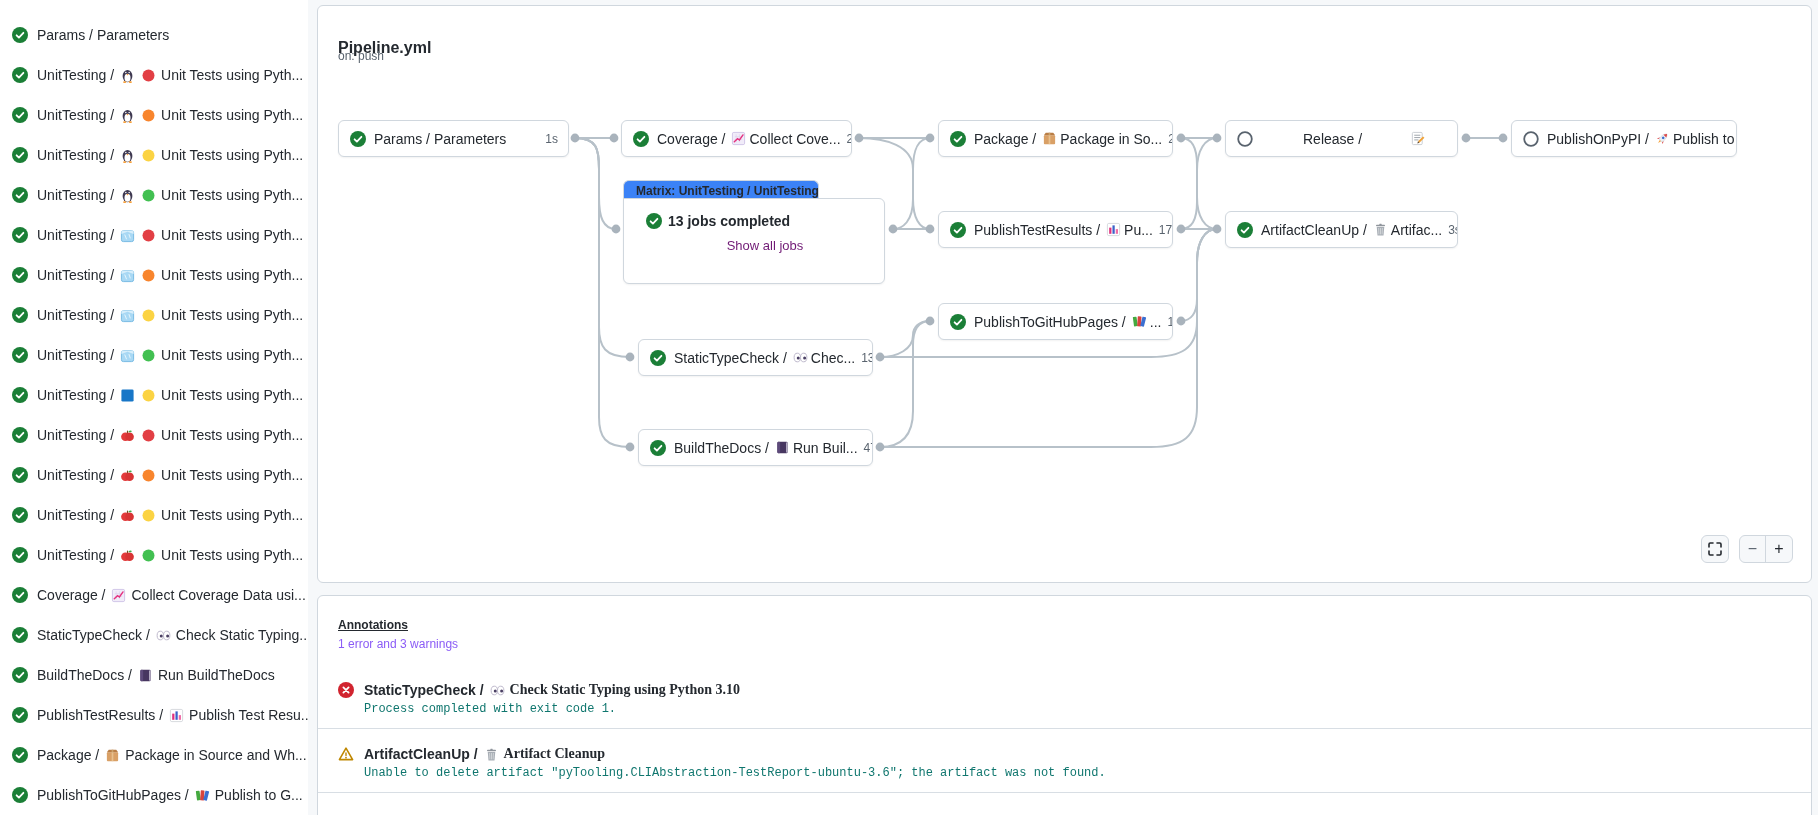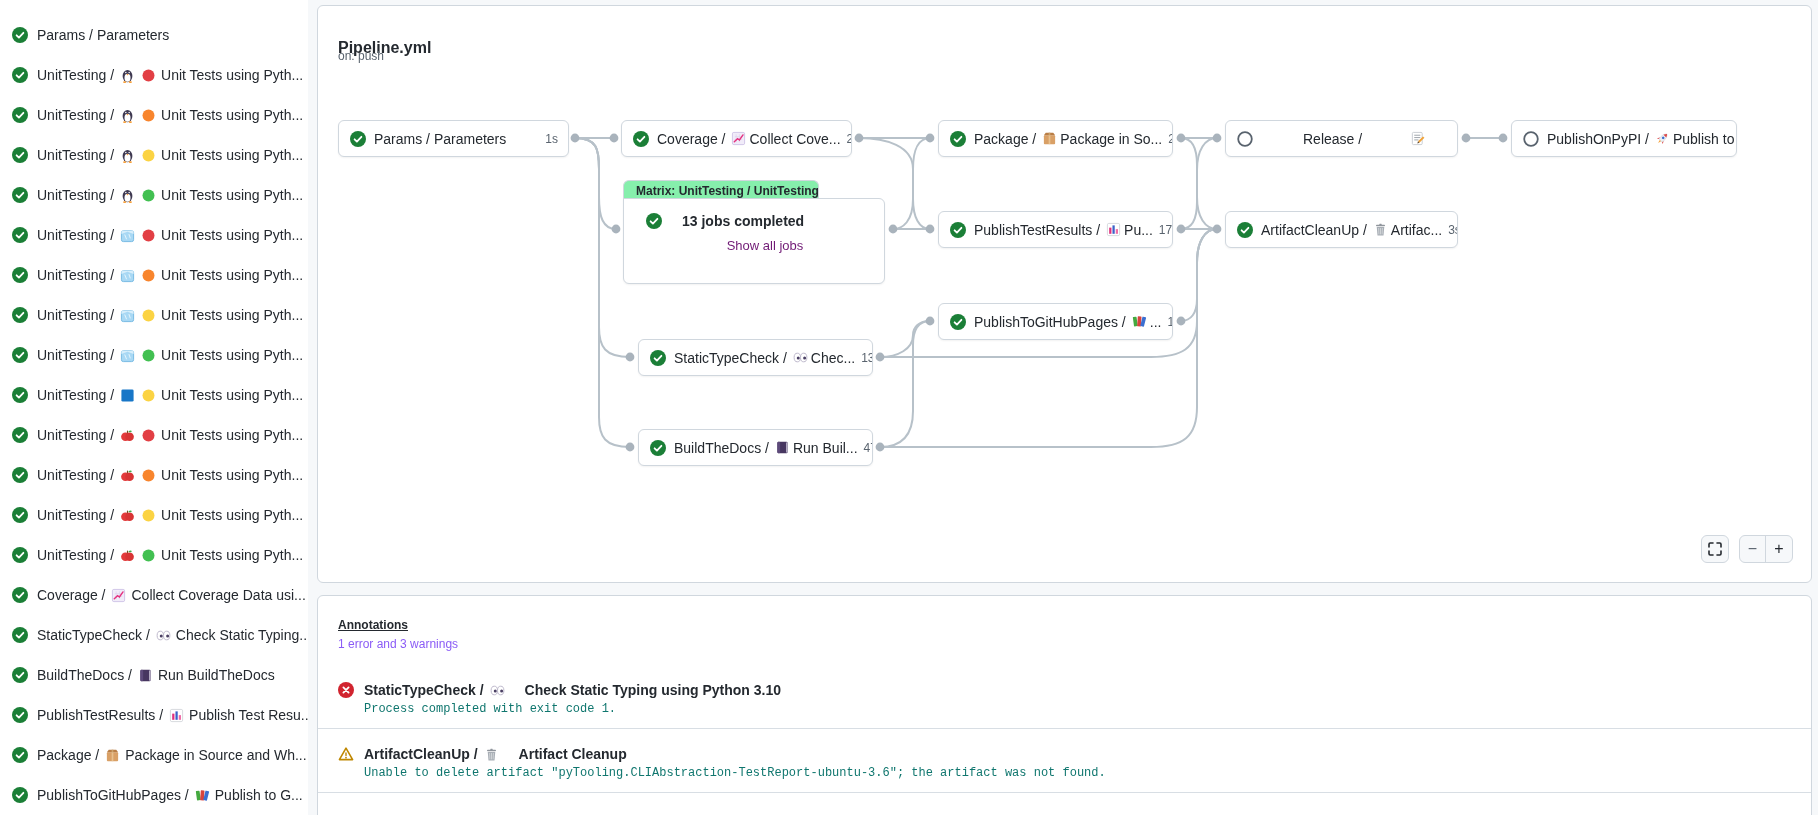--- a/index.html
+++ b/index.html
@@ -34,51 +34,51 @@
     box-shadow:0 1px 2px rgba(31,35,40,.06);display:flex;align-items:center;
     padding:0 10px 0 11px;box-sizing:border-box;font-size:14px;font-weight:500;
     white-space:nowrap;overflow:hidden;cursor:pointer;
   }
   .gnode .txt{margin-left:8px;}
   .gnode .after{margin-left:3px;}
   .gnode .dur{margin-left:auto;padding-left:6px;font-size:12px;font-weight:400;color:#59636e;text-align:right;}
   
   #matrix{position:absolute;left:306px;top:175px;width:262px;height:103px;}
   #matrix .tab{
-    position:absolute;left:-1px;top:-1px;height:19px;width:196px;background:#86efac;
+    position:absolute;left:-1px;top:-1px;height:19px;width:196px;background:#3b82f6;
     border:1px solid #d0d7de;border-bottom:none;border-radius:6px 6px 0 0;
     font-size:12px;font-weight:600;padding:3px 8px 0 12px;box-sizing:border-box;white-space:nowrap;
   }
   #matrix .body{
     position:absolute;left:-1px;top:17px;width:262px;height:86px;background:#fff;
     border:1px solid #d0d7de;border-radius:0 6px 6px 6px;box-sizing:border-box;
     box-shadow:0 1px 2px rgba(31,35,40,.06);padding:14px 0 0 22px;
   }
   #matrix .sum{display:flex;align-items:center;font-size:14px;font-weight:700;}
-  #matrix .sum .txt{margin-left:20px;}
+  #matrix .sum .txt{margin-left:6px;}
   #matrix .link{margin-top:9px;font-size:13px;color:#701a75;cursor:pointer;text-align:center;}
   
   #controls{position:absolute;right:18px;top:529px;display:flex;align-items:center;}
   .ctl-btn{
     width:28px;height:28px;background:#f6f8fa;border:1px solid #d0d7de;border-radius:6px;
     display:flex;align-items:center;justify-content:center;cursor:pointer;color:#24292f;box-sizing:border-box;
   }
   #zoom-group{display:flex;margin-left:10px;border:1px solid #d0d7de;border-radius:6px;overflow:hidden;background:#f6f8fa;}
   #zoom-group .ctl-half{
     width:26px;height:26px;display:flex;align-items:center;justify-content:center;
     font-size:16px;color:#24292f;cursor:pointer;box-sizing:border-box;
   }
   #zoom-group .ctl-half:first-child{border-right:1px solid #d0d7de;color:#59636e;}
   
   #annot-title{margin:22px 0 0 20px;font-size:12px;font-weight:700;text-decoration:underline;}
   #annot-summary{margin:5px 0 12px 20px;font-size:12px;color:#8b5cf6;}
   .annot-item{padding:17px 20px 12px 20px;border-bottom:1px solid #d8dee4;}
   .annot-head{display:flex;align-items:center;font-size:14px;font-weight:600;white-space:nowrap;}
   .annot-head .txt{margin-left:10px;}
-  .annot-head .after{margin-left:20px;}
+  .annot-head .after{margin-left:5px;font-family:Liberation Serif, serif;}
   .annot-msg{
     margin:4px 0 0 26px;font-family:"Liberation Mono","DejaVu Sans Mono",monospace;
     font-size:12px;color:#0f766e;white-space:nowrap;
   }
 </style>
 </head>
 <body>
 
 <div id="sidebar">
     <div class="side-row">

